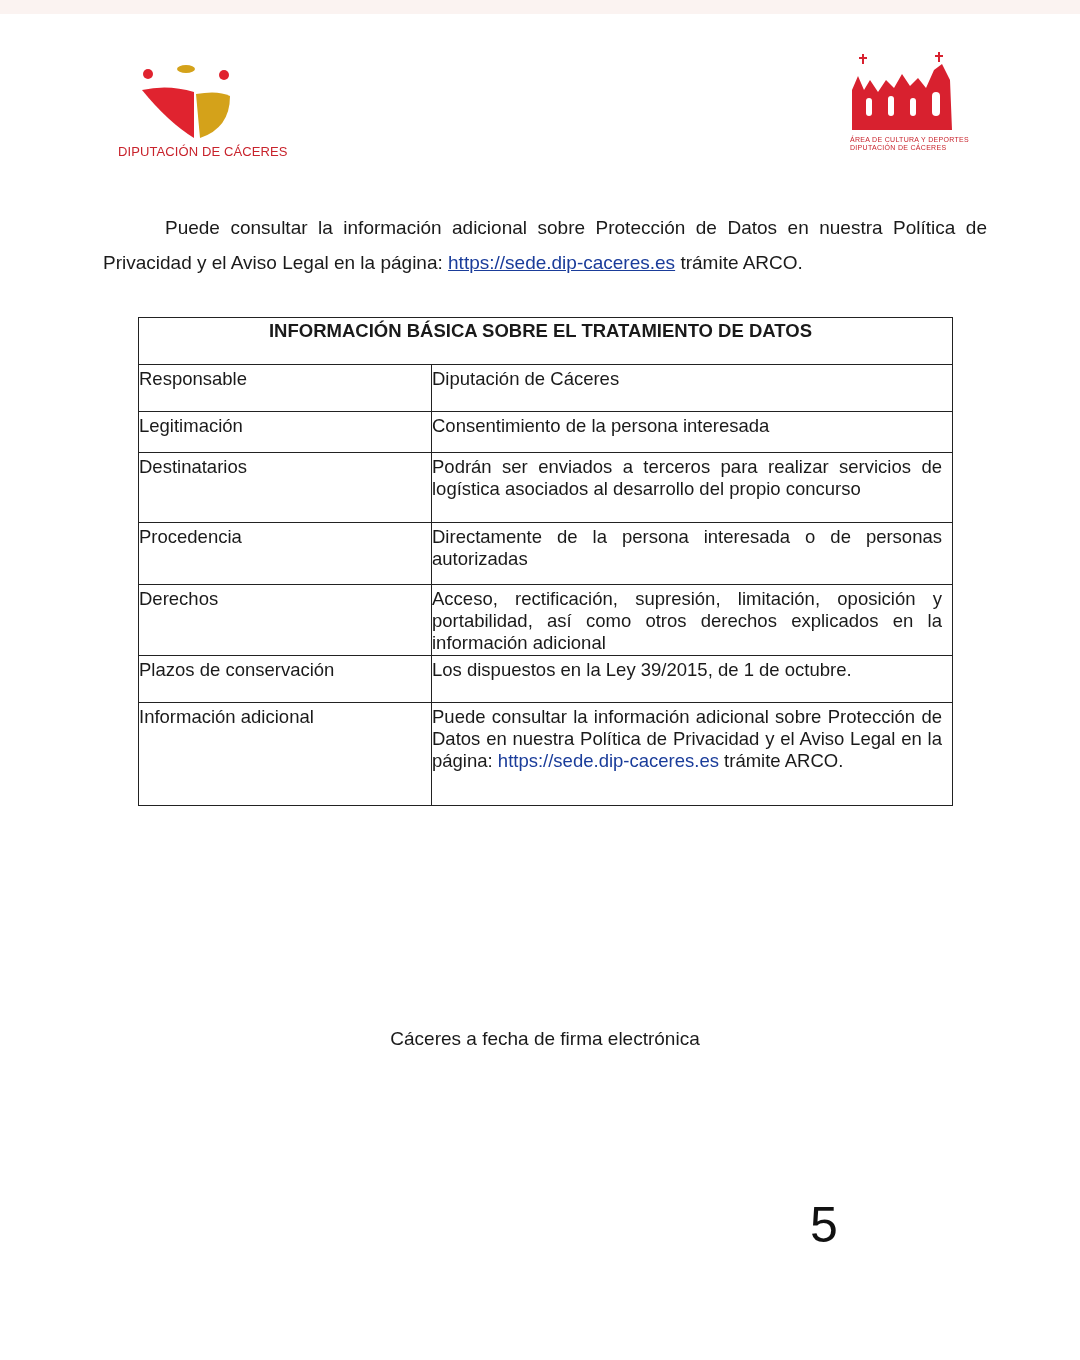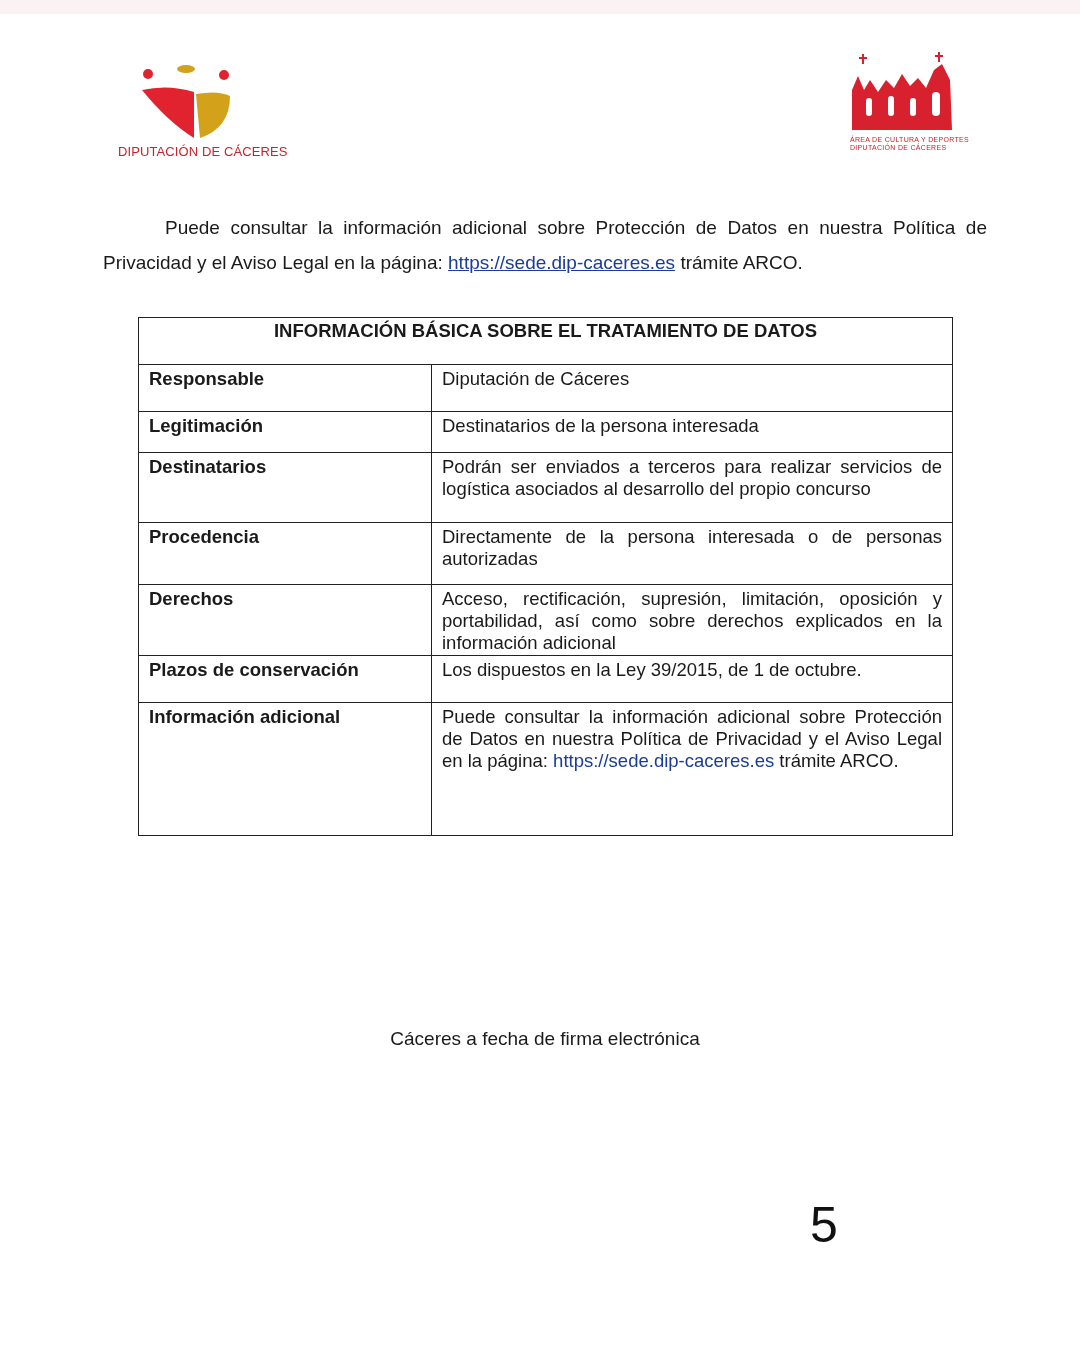--- a/index.html
+++ b/index.html
@@ -15,23 +15,23 @@
     .logo-right { position: absolute; left: 846px; top: 52px; width: 112px; height: 104px; }
     .logo-right svg { position: absolute; left: 4px; top: 0; }
     .logo-right .cap1 { position: absolute; left: 4px; top: 84px; font-size: 7px; color: #c8232c; white-space: nowrap; letter-spacing: 0.3px; }
     .logo-right .cap2 { position: absolute; left: 4px; top: 92px; font-size: 7px; color: #c8232c; white-space: nowrap; letter-spacing: 0.3px; }
 
     .intro { position: absolute; left: 103px; top: 210px; width: 884px; font-size: 19px; line-height: 35px; text-align: justify; text-align-last: left; }
     .intro .indent { display: inline-block; width: 62px; }
     .intro a { color: #1a3c9a; text-decoration: underline; }
 
     table.info { position: absolute; left: 138px; top: 317px; width: 815px; border-collapse: collapse; font-size: 18.5px; }
-    table.info td, table.info th { border: 1.5px solid #222; vertical-align: top; padding: 3px 10px 0 10px; line-height: 22px; }
+    table.info td, table.info th { border: 1.5px solid #222; vertical-align: top; padding: 3px 10px 0 0; line-height: 22px; }
     table.info th { font-weight: bold; text-align: center; height: 47px; padding-top: 2px; font-size: 18.5px; }
-    table.info td.label { width: 293px; font-weight: bold; }
+    table.info td.label { width: 293px; }
     table.info td.value { text-align: justify; text-align-last: left; }
     table.info td.value a { color: #1a3c9a; text-decoration: none; }
 
     .closing { position: absolute; left: 0; width: 1090px; top: 1028px; text-align: center; font-size: 19px; }
     .page-number { position: absolute; left: 810px; top: 1196px; font-size: 50px; color: #111; }
   </style>
 </head>
 <body>
 
 <div class="top-strip"></div>
@@ -75,39 +75,39 @@
   <tbody>
       <tr>
     <th colspan="2">INFORMACIÓN BÁSICA SOBRE EL TRATAMIENTO DE DATOS</th>
   </tr>
   <tr style="height:47px">
     <td class="label">Responsable</td>
     <td class="value">Diputación de Cáceres</td>
   </tr>
   <tr style="height:41px">
     <td class="label">Legitimación</td>
-    <td class="value">Destinatarios de la persona interesada</td>
+    <td class="value">Consentimiento de la persona interesada</td>
   </tr>
   <tr style="height:70px">
     <td class="label">Destinatarios</td>
     <td class="value">Podrán ser enviados a terceros para realizar servicios de logística asociados al desarrollo del propio concurso</td>
   </tr>
   <tr style="height:62px">
     <td class="label">Procedencia</td>
     <td class="value">Directamente de la persona interesada o de personas autorizadas</td>
   </tr>
   <tr style="height:71px">
     <td class="label">Derechos</td>
-    <td class="value">Acceso, rectificación, supresión, limitación, oposición y portabilidad, así como sobre derechos explicados en la información adicional</td>
+    <td class="value">Acceso, rectificación, supresión, limitación, oposición y portabilidad, así como otros derechos explicados en la información adicional</td>
   </tr>
   <tr style="height:47px">
     <td class="label">Plazos de conservación</td>
     <td class="value">Los dispuestos en la Ley 39/2015, de 1 de octubre.</td>
   </tr>
-  <tr style="height:133px">
+  <tr style="height:103px">
     <td class="label">Información adicional</td>
     <td class="value"><span>Puede consultar la información adicional sobre Protección de Datos en nuestra Política de Privacidad y el Aviso Legal en la página: </span><a>https://sede.dip-caceres.es</a><span> trámite ARCO.</span></td>
   </tr>
 </tbody>
   </table>
 
 <div class="closing">Cáceres a fecha de firma electrónica</div>
 
 <div class="page-number">5</div>
 

